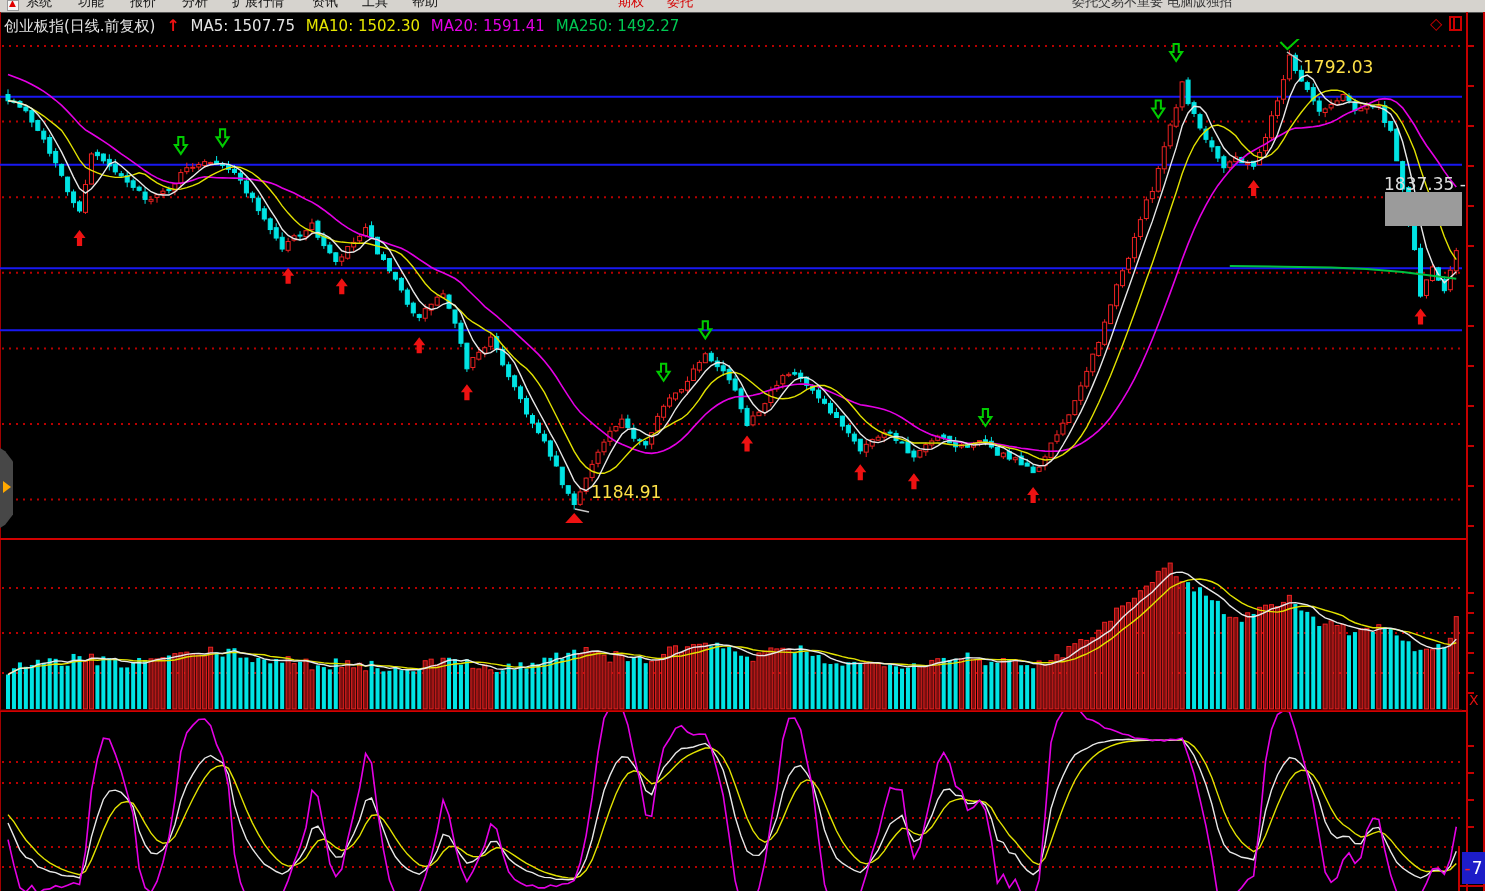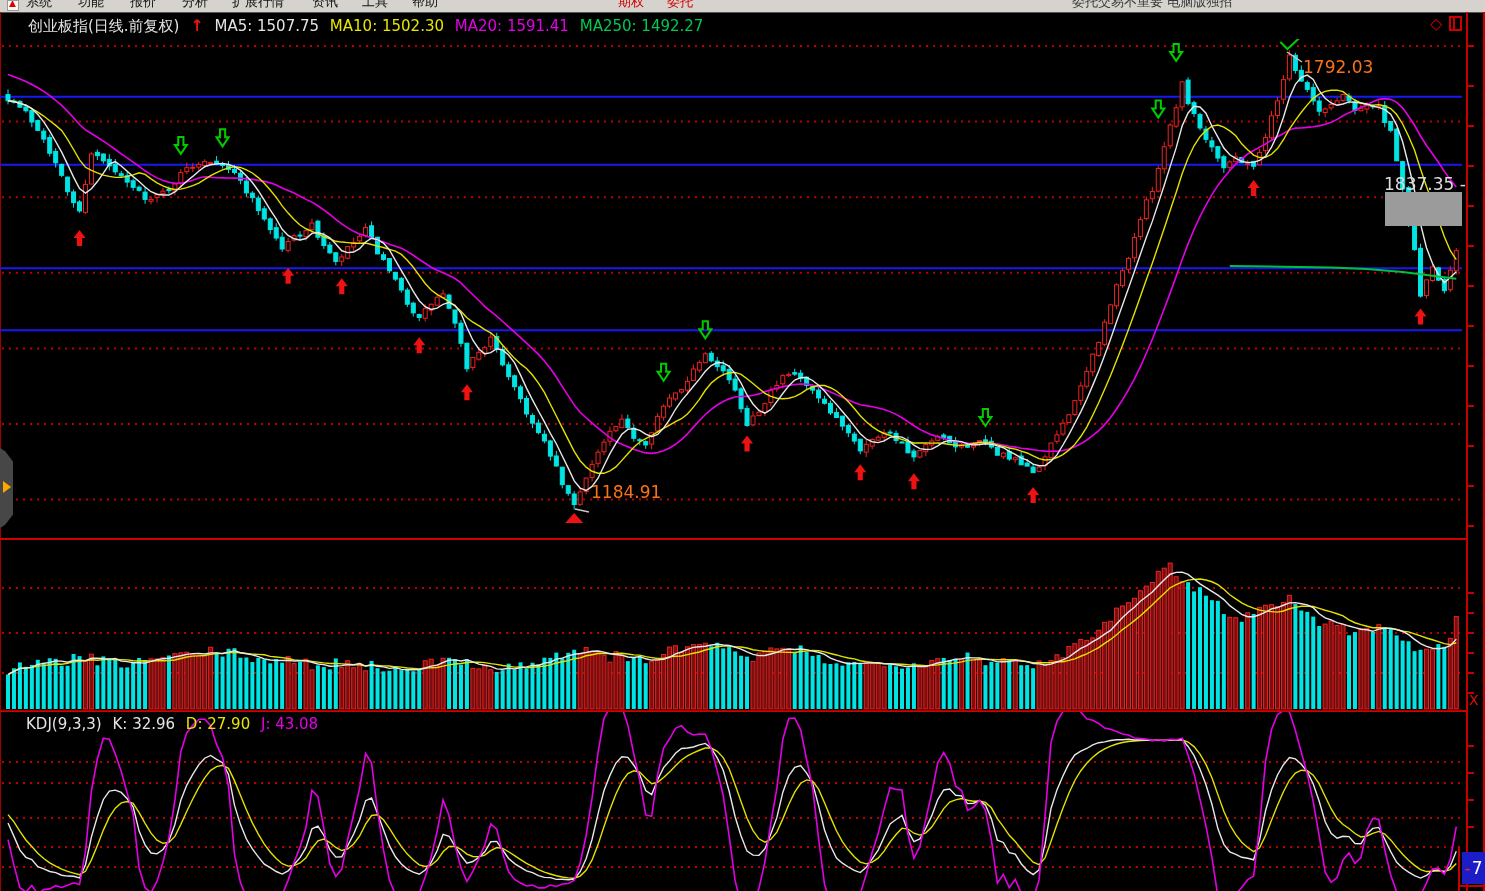--- a/index.html
+++ b/index.html
@@ -13,32 +13,32 @@
   .menubar .promo{position:absolute;top:-7px;font-size:13px;color:#3a3a3a;white-space:nowrap;}
   .appicon{position:absolute;left:7px;top:0px;width:12px;height:11px;background:#f6f6f6;
            border:1px solid #9a9a9a;box-sizing:border-box;overflow:hidden;}
   .appicon i{position:absolute;left:1px;top:-3px;color:#e00000;font-style:normal;font-size:9px;}
   
   .leftedge{position:absolute;left:0;top:12px;width:1px;height:879px;background:#a00000;}
   .vaxis{position:absolute;top:12px;width:2px;height:879px;background:#c40000;}
   .tick{position:absolute;width:6px;height:2px;background:#c40000;}
   .hsep{position:absolute;left:0;width:1466px;height:2px;background:#d20000;}
   
-  .lblrow{position:absolute;font-size:15px;white-space:nowrap;z-index:5;margin-left:24px;}
+  .lblrow{position:absolute;font-size:15px;white-space:nowrap;z-index:5;}
   .lblrow span{margin-right:6px;}
   .c-white{color:#e4e4e4;} .c-yellow{color:#e6e600;} .c-magenta{color:#e400e4;}
   .c-green{color:#00c853;}
   .uparrow{color:#ee1212;font-weight:bold;font-size:16px;}
   
   .diamond{position:absolute;left:1430px;top:14px;color:#cc0000;font-size:16px;z-index:6;}
   .layicon{position:absolute;left:1449px;top:16px;width:13px;height:15px;border:2px solid #cc0000;
            box-sizing:border-box;z-index:6;}
   .layicon i{position:absolute;right:2px;top:0;width:3px;height:11px;border-left:2px solid #cc0000;}
   
-  .pricelabel{position:absolute;color:#f97316;font-size:17px;z-index:6;white-space:nowrap;}
+  .pricelabel{position:absolute;color:#fde047;font-size:17px;z-index:6;white-space:nowrap;}
   .cursorbox{position:absolute;left:1385px;top:192px;width:77px;height:34px;background:#9b9b9b;z-index:3;}
   
   svg{position:absolute;left:0;display:block;z-index:2;}
   
   .sidetab{position:absolute;left:0;top:448px;width:13px;height:80px;background:#474747;
            clip-path:polygon(0 0,40% 4%,100% 17%,100% 83%,40% 96%,0 100%);z-index:7;}
   .sidetab .tri{position:absolute;left:3px;top:33px;width:0;height:0;border-left:8px solid #ffa800;
            border-top:6px solid transparent;border-bottom:6px solid transparent;}
   
   .xunit{position:absolute;left:1469px;top:692px;color:#e01010;font-size:14px;z-index:6;}
@@ -909,26 +909,20 @@
       <line x1="2" y1="106" x2="1460" y2="106" stroke="#b80000" stroke-width="2" stroke-dasharray="2 5"></line>
       <line x1="2" y1="135" x2="1460" y2="135" stroke="#b80000" stroke-width="2" stroke-dasharray="2 5"></line>
       <line x1="2" y1="155" x2="1460" y2="155" stroke="#b80000" stroke-width="2" stroke-dasharray="2 5"></line>
       <polyline points="8,102.65772452790814 13.96,109.90465920933595 19.92,119.2999999014167 25.88,127.96743873404426 31.84,134.47685194252125 37.8,141.24193111167304 43.76,146.4408731258066 49.72,150.79131169495707 55.68,154.06349522024425 61.64,157.1180928107541 67.6,159.435244232921 73.56,161.05635630901517 79.52,162.69605940142452 85.48,159.35955240768774 91.44,147.8388223814631 97.4,133.39668825873554 103.36,118.08450961620672 109.32,105.107432643276 115.28,96.10689390441819 121.24,90.89005938802642 127.2,89.49899762989449 133.16,91.30147225544899 139.12,100.58263725428894 145.08,111.31775640123125 151.04,121.21211588242856 157,128.09865980264675 162.96,131.2620708400116 168.92,130.44133510389474 174.88,124.4497305583267 180.84,112.34871417283165 186.8,99.24464556660931 192.76,86.97786841059796 198.72,75.61377935308698 204.68,65.81293634749474 210.64,58.35482110651982 216.6,54.689224663316104 222.56,53.34555798300833 228.52,56.3660856890436 234.48,68.64498962913163 240.44,83.20843125618092 246.4,97.8122635163934 252.35999999999999,110.83318827839612 258.32,122.19974850057578 264.28,132.20742680231524 270.24,140.03326959642465 276.2,146.52561935442122 282.16,151.6940170109596 288.12,154.07518696420277 294.08,153.53885654687005 300.04,150.91313002764008 306,145.85187877685 311.96,136.1933978637825 317.92,128.82304194215328 323.88,127.04649169250524 329.84,130.59042865215176 335.8,135.4278336990489 341.76,138.52459629056304 347.71999999999997,136.91800475825139 353.68,131.97138868782193 359.64,123.98687675100926 365.6,112.21114869508565 371.56,103.48582220306504 377.52,102.809178448502 383.48,107.80565366202575 389.44,116.41416734285359 395.4,125.86537749339526 401.36,134.5887091640322 407.32,142.07397204522272 413.28,148.09764514101832 419.24,152.8099664959626 425.2,154.54266636277382 431.16,153.19360736199545 437.12,148.379564729423 443.08,139.73654518024205 449.04,134.56792748420838 455,134.41674803549608 460.96,137.46118140495363 466.92,142.02595574360333 472.88,144.512335098503 478.84,144.77118563330714 484.8,143.1004106726357 490.76,138.65224769515243 496.71999999999997,135.57166764601 502.68,136.38033068984444 508.64,139.72552894938477 514.6,143.69319049936496 520.56,147.59610242516257 526.52,151.3680958595353 532.48,154.4791712397706 538.4399999999999,157.5390169080969 544.4,160.15607487417697 550.36,161.99171234737605 556.32,163.78274654691288 562.28,164.95889474001854 568.24,165.88859272809523 574.2,166.2672518311613 580.16,164.088051154111 586.12,158.3059417443976 592.08,147.95916846132295 598.04,132.6159911024564 604,114.5737854697272 609.96,97.5167015156127 615.92,82.03347186237707 621.88,69.63777402579245 627.84,61.53699774896014 633.8,58.7619824314595 639.76,60.10124266695819 645.72,66.21958693026691 651.68,71.66843527015668 657.64,70.36305341159019 663.6,65.44923510140326 669.56,59.9281960396507 675.52,53.690580290300346 681.48,47.963158701298966 687.4399999999999,43.97521325906207 693.4,40.97334536542313 699.36,38.26597172880615 705.32,35.98253753130211 711.28,36.04477868297752 717.24,39.30679052430693 723.2,45.619325511235985 729.16,56.834396883501256 735.12,72.80131886620653 741.08,89.85251322319317 747.04,106.28444489879264 753,118.56479203633782 758.96,126.8203897989615 764.92,130.09747724855941 770.88,127.30185874003118 776.84,120.07806150044196 782.8,106.8563122579019 788.76,92.51865058090895 794.72,80.15872809134201 800.68,71.2621944307898 806.64,67.90010396832659 812.6,69.01853779316276 818.56,77.20255268187084 824.52,90.80516860095183 830.48,105.1113971157954 836.4399999999999,118.72839588982505 842.4,129.55534634415295 848.36,138.04244929004025 854.32,144.80966335689732 860.28,150.06393030898914 866.24,151.83032032200447 872.2,150.16777648095416 878.16,146.1226820183698 884.12,139.08880102977633 890.08,130.02037517194864 896.04,122.50452990643826 902,116.14945999284282 907.96,117.0462337831203 913.92,121.20684727210732 919.88,123.08827494566891 925.84,120.80277575940005 931.8,115.08959900662701 937.76,105.9186814255056 943.72,96.5996016031606 949.68,90.09403590908924 955.64,87.82288675743834 961.6,86.5002806498666 967.56,88.19676294089118 973.52,89.20749964428316 979.48,89.07549258472052 985.4399999999999,90.40837266161189 991.4,95.81531496797109 997.36,106.58284995955296 1003.32,114.54436296724744 1009.28,123.27588848912671 1015.24,129.56936638065196 1021.2,136.95300014114628 1027.1599999999999,144.09854530045652 1033.12,150.24243749199678 1039.08,152.7638737376896 1045.04,145.88796074971611 1051,129.4124718724358 1056.96,112.24205240584376 1062.92,96.14871019648595 1068.8799999999999,81.32916580584674 1074.84,68.49115033869109 1080.8,58.69683490434901 1086.76,51.29765588521805 1092.72,45.151185517779744 1098.68,40.33649425546339 1104.64,36.868052388890746 1110.6,34.06154621702893 1116.56,31.9772816868979 1122.52,30.549758682168488 1128.48,29.474713317183024 1134.44,28.981410095259182 1140.4,28.633767427632208 1146.36,28.413593550220657 1152.32,28.417891294133582 1158.28,28.31456285000059 1164.24,28.386881719763306 1170.2,28.23723219778459 1176.16,28.15846598656534 1182.12,27.863051463081277 1188.08,30.054792218073338 1194.04,34.592583535876635 1200,42.12932455671455 1205.96,52.36714356098404 1211.92,65.66576545366021 1217.8799999999999,82.6250500560204 1223.84,99.19546866007867 1229.8,112.7598785358606 1235.76,122.63363006880878 1241.72,130.18617774426383 1247.68,135.53705580493076 1253.64,139.6214717791437 1259.6,135.80797129850816 1265.56,123.46190723621584 1271.52,108.32221840060433 1277.48,93.21179583195861 1283.44,79.71380726461895 1289.4,68.29561917764539 1295.36,61.172072575908345 1301.32,58.198866370686446 1307.28,58.76157114306146 1313.24,63.187580277310296 1319.2,71.85972243191591 1325.16,84.4753550576794 1331.12,96.72993155706024 1337.08,106.56937873534967 1343.04,112.47335617703841 1349,116.53281594463138 1354.96,121.50872567074818 1360.92,124.94437035865816 1366.8799999999999,123.97780521410859 1372.84,121.45406661284031 1378.8,119.44734913802779 1384.76,122.06048150465702 1390.72,127.91900017551946 1396.68,135.36163260061372 1402.64,142.25396251601893 1408.6,148.21796753529196 1414.56,153.3797256336382 1420.52,157.60984946586336 1426.48,159.54636620949907 1432.44,159.17737165935395 1438.4,158.7430232436956 1444.36,159.2670275341693 1450.32,157.5539133842309 1456.28,151.44088719218502" fill="none" stroke="#e2e200" stroke-width="1.4"></polyline>
       <polyline points="8,110.97317358372443 13.96,124.39852857219151 19.92,138.09068128557823 25.88,145.30231639929934 31.84,147.49567835947528 37.8,154.77208944997662 43.76,156.83875715407376 49.72,159.492188833258 55.68,160.60786227081854 61.64,163.22728799177378 67.6,164.06954707725484 73.56,164.2985804612035 79.52,165.97546558624327 85.48,152.68653842021422 91.44,124.79736232901375 97.4,104.5124200132804 103.36,87.46015233114906 109.32,79.15327869741455 115.28,78.10581642670257 121.24,80.45639035524283 127.2,86.71687411363061 133.16,94.90642150655799 139.12,119.14496725196884 145.08,132.78799469511586 151.04,141.0008348448232 157,141.87174764308307 162.96,137.58889291474134 168.92,128.79986363166103 174.88,112.4665214671906 180.84,88.14668140184153 186.8,73.0365083541646 192.76,62.44431409857526 198.72,52.88560123806498 204.68,46.21125033631023 210.64,43.43859062456998 216.6,47.35803177690866 222.56,50.65822462239272 228.52,62.40714110111416 234.48,93.20279750930769 240.44,112.33531451027946 246.4,127.01992803681837 252.35999999999999,136.87503780240155 258.32,144.93286894493514 264.28,152.22278340579413 270.24,155.6849551846435 276.2,159.51031887041435 282.16,162.03081232403645 288.12,158.83752687068903 294.08,152.46619571220464 300.04,145.6616769891802 306,135.72937627526971 311.96,116.87643603764752 317.92,114.08233009889474 323.88,123.49339119320923 329.84,137.6783025714448 335.8,145.1026437928432 341.76,144.71812147359128 347.71999999999997,133.7048216936281 353.68,122.07815654696299 359.64,108.01785287738387 365.6,88.65969258323847 371.56,86.0351692190238 377.52,101.45589093937589 383.48,117.79860408907324 389.44,133.63119470450926 395.4,144.7677977944786 401.36,152.03537250530604 407.32,157.0444978076037 413.28,160.14499133260958 419.24,162.23460920585129 425.2,158.00806609639613 431.16,150.49548936043874 437.12,138.75147946427813 443.08,122.4505060818801 449.04,124.23069209214103 455,134.1143891380715 460.96,143.55004814386876 466.92,151.1555044209028 472.88,149.48509380830228 478.84,145.28888670291548 484.8,139.75886075129276 490.76,129.75592174018584 496.71999999999997,129.41050754772516 502.68,137.9976567775133 508.64,146.41592546846542 514.6,151.62851359932537 520.56,155.4019262767578 526.52,158.9120827282807 532.48,160.70132200024122 538.4399999999999,163.6587082447495 544.4,165.3901908063371 550.36,165.66298729377425 556.32,167.36481494598658 562.28,167.3111911262298 568.24,167.74798870424857 574.2,167.02457003729347 580.16,159.7296498000104 586.12,146.74172292497073 592.08,127.26562189517367 598.04,101.92963638472335 604,78.48937420426873 609.96,63.402533607383674 615.92,51.06701255590579 621.88,44.84637835262318 627.84,45.335445195295506 633.8,53.21195179645823 639.76,62.77976313795553 645.72,78.45627545688436 651.68,82.56613194993618 657.64,67.75228969445715 663.6,55.621598481029416 669.56,48.886117916145515 675.52,41.215348791599624 681.48,36.50831552329619 687.4399999999999,35.9993223745883 693.4,34.96960957814523 699.36,32.85122445557217 705.32,31.415669136294 711.28,36.16926098632834 717.24,45.83081420696571 723.2,58.2443954850941 729.16,79.2645396280318 735.12,104.7351628316171 741.08,123.95490193716645 747.04,139.14830824999154 753,143.12548631142818 758.96,143.33158532420887 764.92,136.65165214775521 770.88,121.71062172297471 776.84,105.63046702126356 782.8,80.41281377282178 788.76,63.84332722692305 794.72,55.4388831122081 800.68,53.4691271096853 806.64,61.175923043400154 812.6,71.25540544283513 818.56,93.57058245928695 824.52,118.01040043911381 830.48,133.72385414548253 836.4399999999999,145.96239343788432 842.4,151.20924725280872 848.36,155.01665518181488 854.32,158.34409149061142 860.28,160.57246421317276 866.24,155.36310034803506 872.2,146.8426887988536 878.16,138.03249309320108 884.12,125.02103905258932 890.08,111.88352345629335 896.04,107.47283937541745 902,103.43932016565195 907.96,118.83978136367527 913.92,129.52807425008137 919.88,126.85113029279206 925.84,116.23177738686229 931.8,103.66324550108092 937.76,87.57684626326278 943.72,77.9614419584706 949.68,77.08290452094654 955.64,83.2805884541365 961.6,83.85506843472308 967.56,91.58972752294032 973.52,91.22897305106711 979.48,88.81147846559523 985.4399999999999,93.0741328153946 991.4,106.6291995806895 997.36,128.1179199427167 1003.32,130.46738898263635 1009.28,140.73893953288524 1015.24,142.15632216370253 1021.2,151.72026766213486 1027.1599999999999,158.38963561907693 1033.12,162.53022187507742 1039.08,157.80674622907523 1045.04,132.13613477376907 1051,96.46149411787522 1056.96,77.90121347265966 1062.92,63.96202577777031 1068.8799999999999,51.69007702456831 1074.84,42.81511940437976 1080.8,39.108204035664826 1086.76,36.49929784695608 1092.72,32.85824478290313 1098.68,30.70711173083066 1104.64,29.93116865574543 1110.6,28.44853387330526 1116.56,27.8087526266358 1122.52,27.69471267270962 1128.48,27.324622587212083 1134.44,27.994803651411473 1140.4,27.938482092378262 1146.36,27.973245795397517 1152.32,28.42648678195945 1158.28,28.107905961734566 1164.24,28.531519459288713 1170.2,27.937933153827096 1176.16,28.000933564126814 1182.12,27.272222416113095 1188.08,34.438273728057396 1194.04,43.668166171483186 1200,57.20280659839034 1205.96,72.842781569523 1211.92,92.26300923901256 1217.8799999999999,116.54361926074074 1223.84,132.3363058681952 1229.8,139.8886982874244 1235.76,142.38113313470518 1241.72,145.29127309517395 1247.68,146.23881192626456 1253.64,147.79030372756955 1259.6,128.18097033723714 1265.56,98.7697791116312 1271.52,78.04284072938127 1277.48,62.990950694667156 1283.44,52.7178301299396 1289.4,45.45924300369821 1295.36,46.92497937243428 1301.32,52.2524539602426 1307.28,59.886980687811494 1313.24,72.03959854580793 1319.2,89.2040067411271 1325.16,109.70662030920634 1331.12,121.23908455582193 1337.08,126.24827309192851 1343.04,124.28131106041589 1349,124.65173547981729 1354.96,131.46054512298178 1360.92,131.81565973447812 1366.8799999999999,122.04467492500943 1372.84,116.40658941030374 1378.8,115.43391418840272 1384.76,127.28674623791545 1390.72,139.63603751724435 1396.68,150.24689745080224 1402.64,156.03862234682933 1408.6,160.14597757383805 1414.56,163.7032418303307 1420.52,166.0700971303136 1426.48,163.41939969677045 1432.44,158.4393825590637 1438.4,157.87432641237893 1444.36,160.3150361151167 1450.32,154.12768508435408 1456.28,139.21483480809326" fill="none" stroke="#e8e8e8" stroke-width="1.4"></polyline>
       <polyline points="8,127.60407169535699 13.96,153.38626729790263 19.92,175.67204405390126 25.88,179.97207172980956 31.84,173.53333119338333 37.8,181.83240612658372 43.76,177.63452521060807 49.72,176.8939431098599 55.68,173.6965963719671 61.64,175.44567835381315 67.6,173.33815276592256 73.56,170.78302876558016 79.52,172.53427795588073 85.48,139.3405104452671 91.44,78.71444222411512 97.4,46.74388352237015 103.36,26.211437761033753 109.32,27.244970805691644 115.28,42.10366147127135 121.24,59.58905228967566 127.2,81.15262708110289 133.16,102.11632000877599 139.12,156.2696272473286 145.08,175.72847128288507 151.04,180.57827276961248 157,169.41792332395573 162.96,150.24253706420075 168.92,125.51692068719362 174.88,88.5001032849184 180.84,39.74261585986133 186.8,20.620233929275173 192.76,13.377205474529859 198.72,7.429245008020992 204.68,7.007878313941209 210.64,13.606129660670355 216.6,32.69564600409379 222.56,45.28355790116153 228.52,74.48925192525527 234.48,142.3184132696598 240.44,170.58908101847655 246.4,185.43525707766833 252.35999999999999,188.95873685041235 258.32,190.3991098336538 264.28,192.25349661275192 270.24,186.98832636108122 276.2,185.47971790240058 282.16,182.7044029501901 288.12,168.36220668366158 294.08,150.32087404287375 300.04,135.15877091226037 306,115.48437127210921 311.96,78.2425123853776 317.92,84.60090641237774 323.88,116.38719019461723 329.84,151.85405041003085 335.8,164.45226398043175 341.76,157.10517183964774 347.71999999999997,127.27845556438157 353.68,102.29169226524512 359.64,76.07980513013311 365.6,41.55678035954411 371.56,51.1338632509413 377.52,98.74931592112367 383.48,137.78450494316823 389.44,168.06524942782062 395.4,182.57263839664532 401.36,186.92869918785374 407.32,186.9855493323657 413.28,184.2396837157921 419.24,181.08389462562852 425.2,164.9388655636408 431.16,145.09925335732538 437.12,119.49530893398828 443.08,87.87842788515624 449.04,103.55622130800636 455,133.50967134322232 460.96,155.727781621699 466.92,169.4146017755017 472.88,159.43061122790087 478.84,146.32428884213203 484.8,133.07576090860687 490.76,111.96326983025271 496.71999999999997,117.08818735115557 502.68,141.23230895285099 508.64,159.7967185066267 514.6,167.4991597992462 520.56,171.01357397994826 526.52,174.00005646577148 532.48,173.14562352118244 538.4399999999999,175.8980909180547 544.4,175.85842267065738 550.36,173.0055371865706 556.32,174.5289517441339 562.28,172.0157838986524 568.24,171.46678065655533 574.2,168.53920644955778 580.16,151.01284709180925 586.12,123.61328528611703 592.08,85.8785287628751 598.04,40.5569269492572 604,6.320551673351819 609.96,-4.825802209074364 615.92,-10.865906057036746 621.88,-4.736412993715351 627.84,12.932340087966292 633.8,42.1118905264557 639.76,68.1368040799502 645.72,102.92965251011927 651.68,104.36152530949516 657.64,62.5307622601911 663.6,35.966325240281726 669.56,26.801961669135167 675.52,16.264885794198143 681.48,13.598629167290612 687.4399999999999,20.04754060564074 693.4,22.962138003589473 699.36,22.021729909104188 705.32,22.28193234627774 711.28,36.418225593029995 717.24,58.87886157228327 723.2,83.49453543281032 729.16,124.1248251170929 735.12,168.60285076243824 741.08,192.159679365113 747.04,204.87603495238938 753,192.2468748616089 758.96,176.3539763747036 764.92,149.76000194614676 770.88,110.52814768886178 776.84,76.73527806290669 782.8,27.525816802661517 788.76,6.492680518951239 794.72,5.999193153940293 800.68,17.882992467476328 806.64,47.72756119354726 812.6,75.7291407421798 818.56,126.30664201411915 824.52,172.42086411543775 830.48,190.94876820485683 836.4399999999999,200.43038853400287 842.4,194.51704907012032 848.36,188.96506696536412 854.32,185.41294775803962 860.28,181.58953202154004 866.24,162.42866040009636 872.2,140.19251343465243 878.16,121.85211524286368 884.12,96.88551509821532 890.08,75.60982002498271 896.04,77.40945831337586 902,78.01904051127022 907.96,122.42687652478521 913.92,146.17052820602945 919.88,134.3768409870384 925.84,107.08978064178677 931.8,80.81053848998877 937.76,50.89317593877712 943.72,40.68512266909063 949.68,51.060641744661126 955.64,74.19599184753287 961.6,78.56464400443603 967.56,98.37565668703863 973.52,95.27191986463502 979.48,88.28345022734462 985.4399999999999,98.40565312296006 991.4,128.25696880612634 997.36,171.1880599090442 1003.32,162.3134410134142 1009.28,175.6650416204023 1015.24,167.3302337298036 1021.2,181.25480270411197 1027.1599999999999,186.97181625631785 1033.12,187.10579064123866 1039.08,167.89249121184645 1045.04,104.63248282187503 1051,30.559538608754046 1056.96,9.219535606291462 1062.92,-0.41134305966095397 1068.8799999999999,-7.588100537988581 1074.84,-8.536942464242891 1080.8,-0.06905770170353165 1086.76,6.9025817704321035 1092.72,8.272363313149928 1098.68,11.448346681565178 1104.64,16.0574011894548 1110.6,17.222509185857916 1116.56,19.471694506111564 1122.52,21.984620653791886 1128.48,23.024441127270233 1134.44,26.021590763716073 1140.4,26.547911421870367 1146.36,27.092550285751233 1152.32,28.44367775761117 1158.28,27.6945921852025 1164.24,28.820794938339528 1170.2,27.339335065912106 1176.16,27.68586871924977 1182.12,26.09056432217671 1188.08,43.20523674802547 1194.04,61.81933144269628 1200,87.34977068174192 1205.96,113.79405758660093 1211.92,145.4574968097172 1217.8799999999999,184.38075767018142 1223.84,198.61798028442826 1229.8,194.14633779055202 1235.76,181.87613926649797 1241.72,175.5014637969942 1247.68,167.64232416893216 1253.64,164.12796762442127 1259.6,112.9269684146951 1265.56,49.38552286246187 1271.52,17.484085386935185 1277.48,2.5492604200842237 1283.44,-1.2741241394191007 1289.4,-0.2135093441961473 1295.36,18.43079296548613 1301.32,40.3596291393549 1307.28,62.137799777311564 1313.24,89.74363508280325 1319.2,123.89257535954948 1325.16,160.16915081226028 1331.12,170.2573905533453 1337.08,165.60606180508617 1343.04,147.89722082717083 1349,140.88957455018914 1354.96,151.3641840274489 1360.92,145.558238486118 1366.8799999999999,118.17841434681114 1372.84,106.3116350052306 1378.8,107.4070442891526 1384.76,137.73927570443232 1390.72,163.07011220069415 1396.68,180.01742715117922 1402.64,183.60794200845015 1408.6,184.0019976509302 1414.56,184.3502742237157 1420.52,182.9905924592141 1426.48,171.16546667131325 1432.44,156.96340435848322 1438.4,156.13693274974563 1444.36,162.41105327701146 1450.32,147.27522848460052 1456.28,114.76273003990968" fill="none" stroke="#e400e4" stroke-width="1.6"></polyline>
     </svg>
 
   <span class="xunit">X</span>
 
-  <div class="lblrow" style="left:2px;top:715px">
-    <span class="c-white">KDJ(9,3,3)</span>
-    <span class="c-white">K: 32.96</span>
-    <span class="c-yellow">D: 27.90</span>
-    <span class="c-magenta">J: 43.08</span>
-  </div>
 
   <div class="sidetab">
     <span class="tri"></span>
   </div>
 
   <div class="badgeframeV"></div>
   <div class="badgeframeH"></div>
   <div class="pagebadge"><b>-</b><span>7</span></div>
 
 </div>

